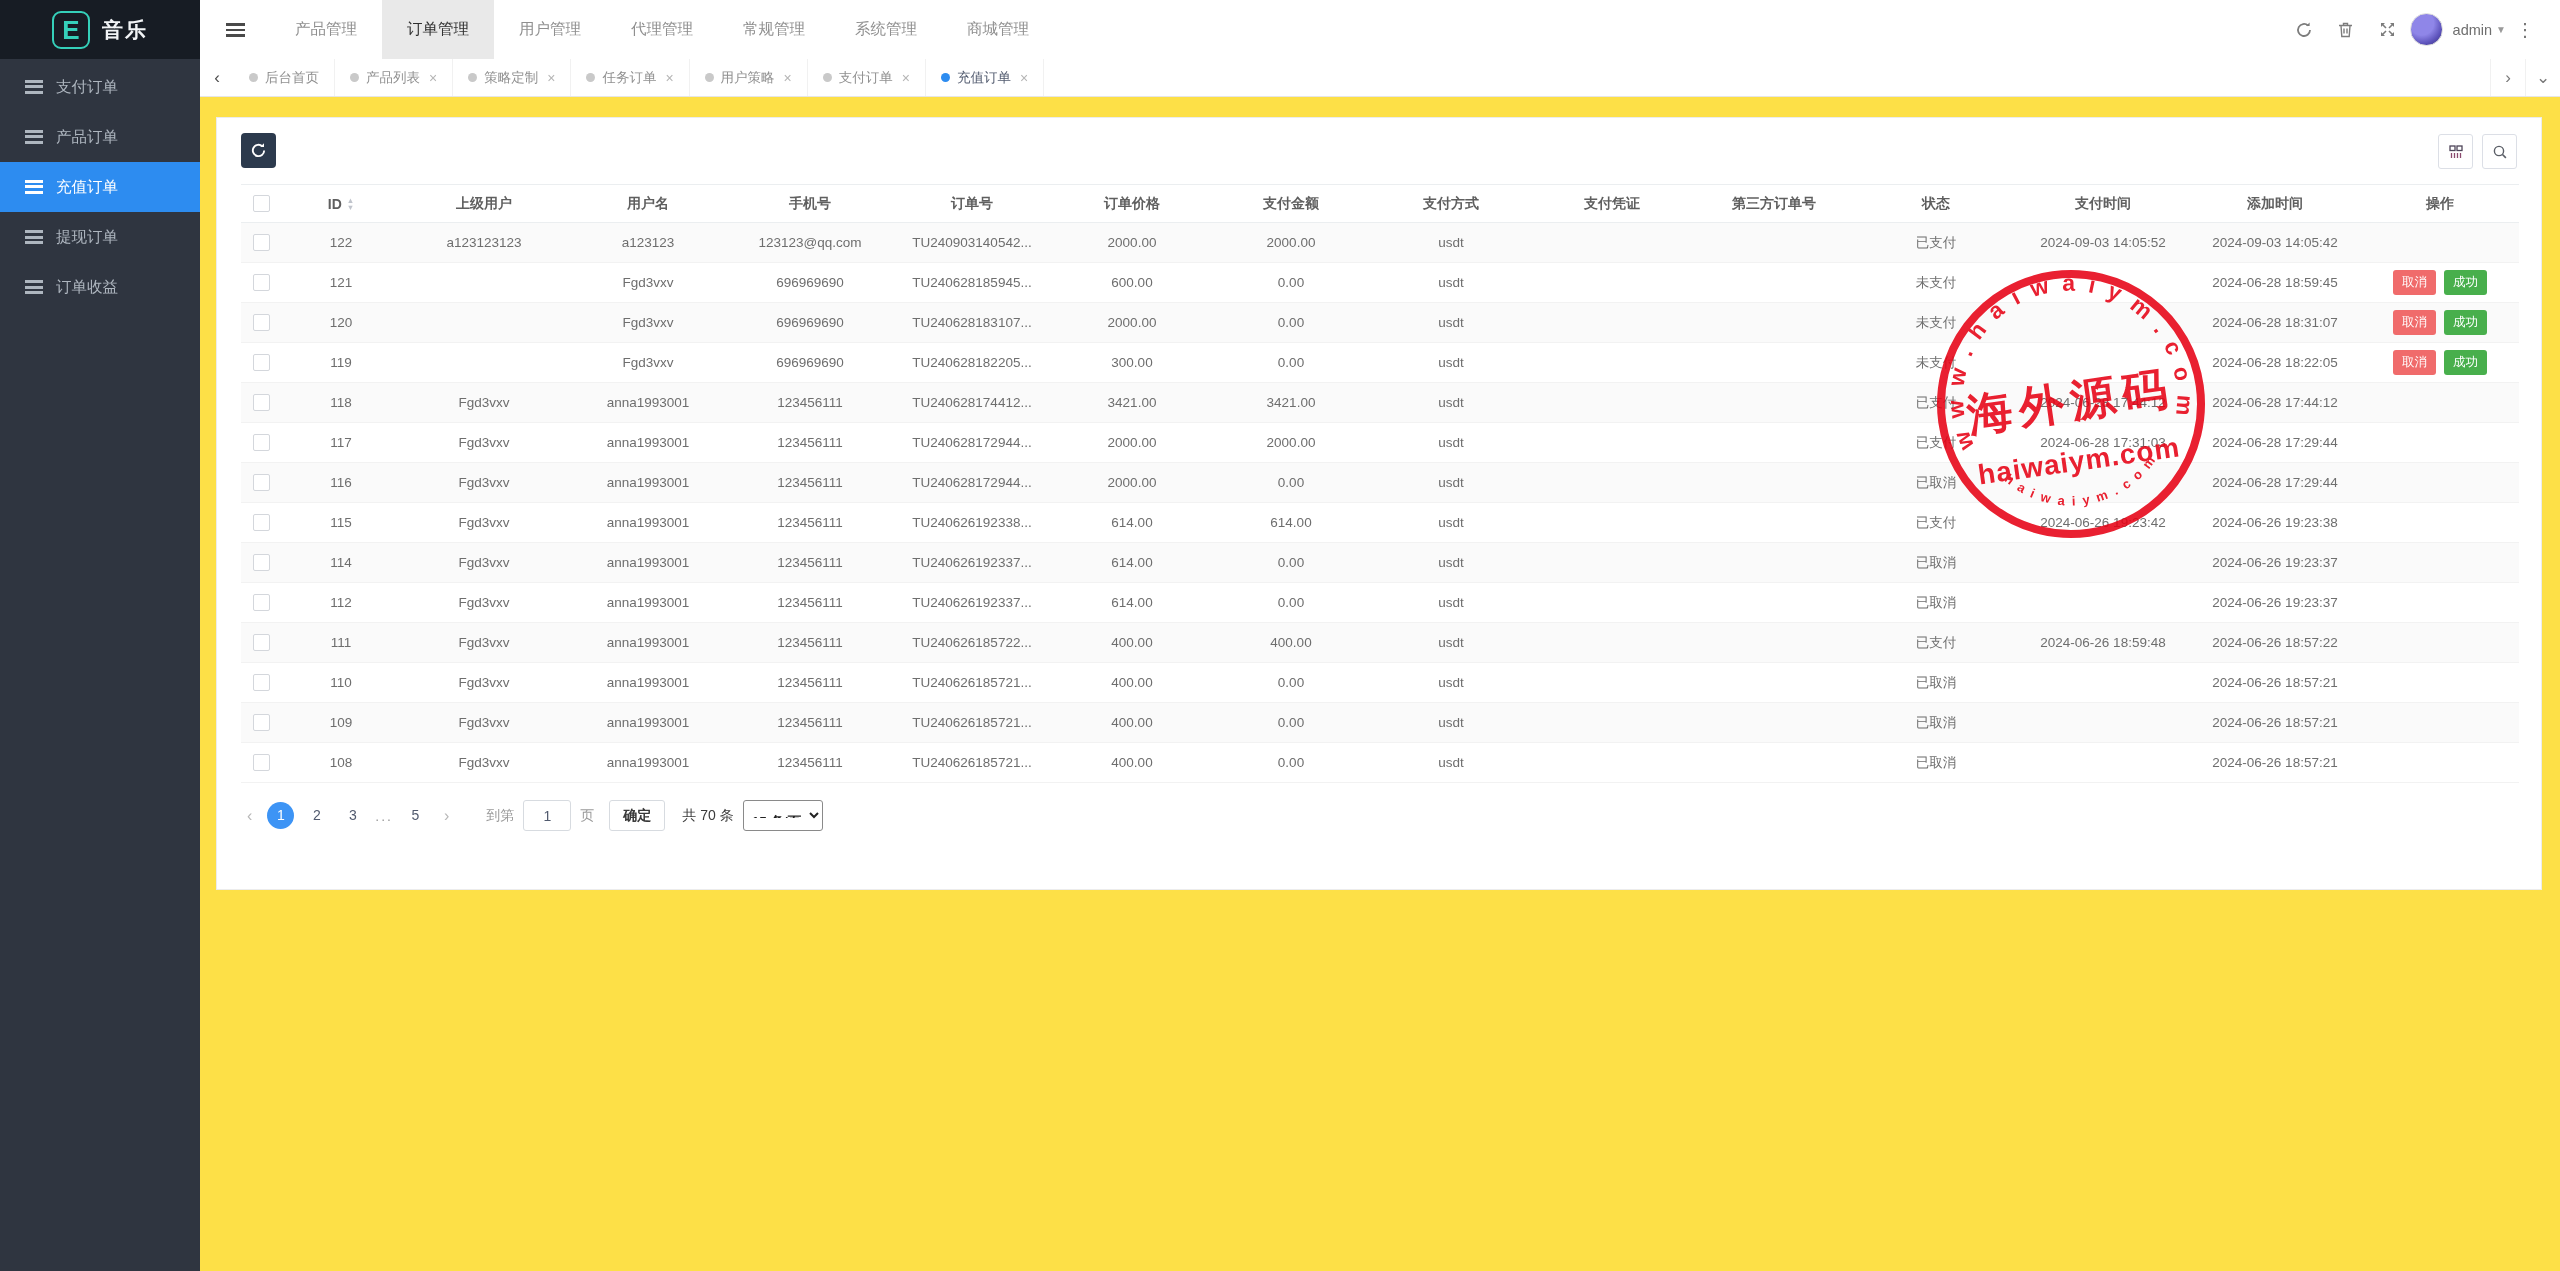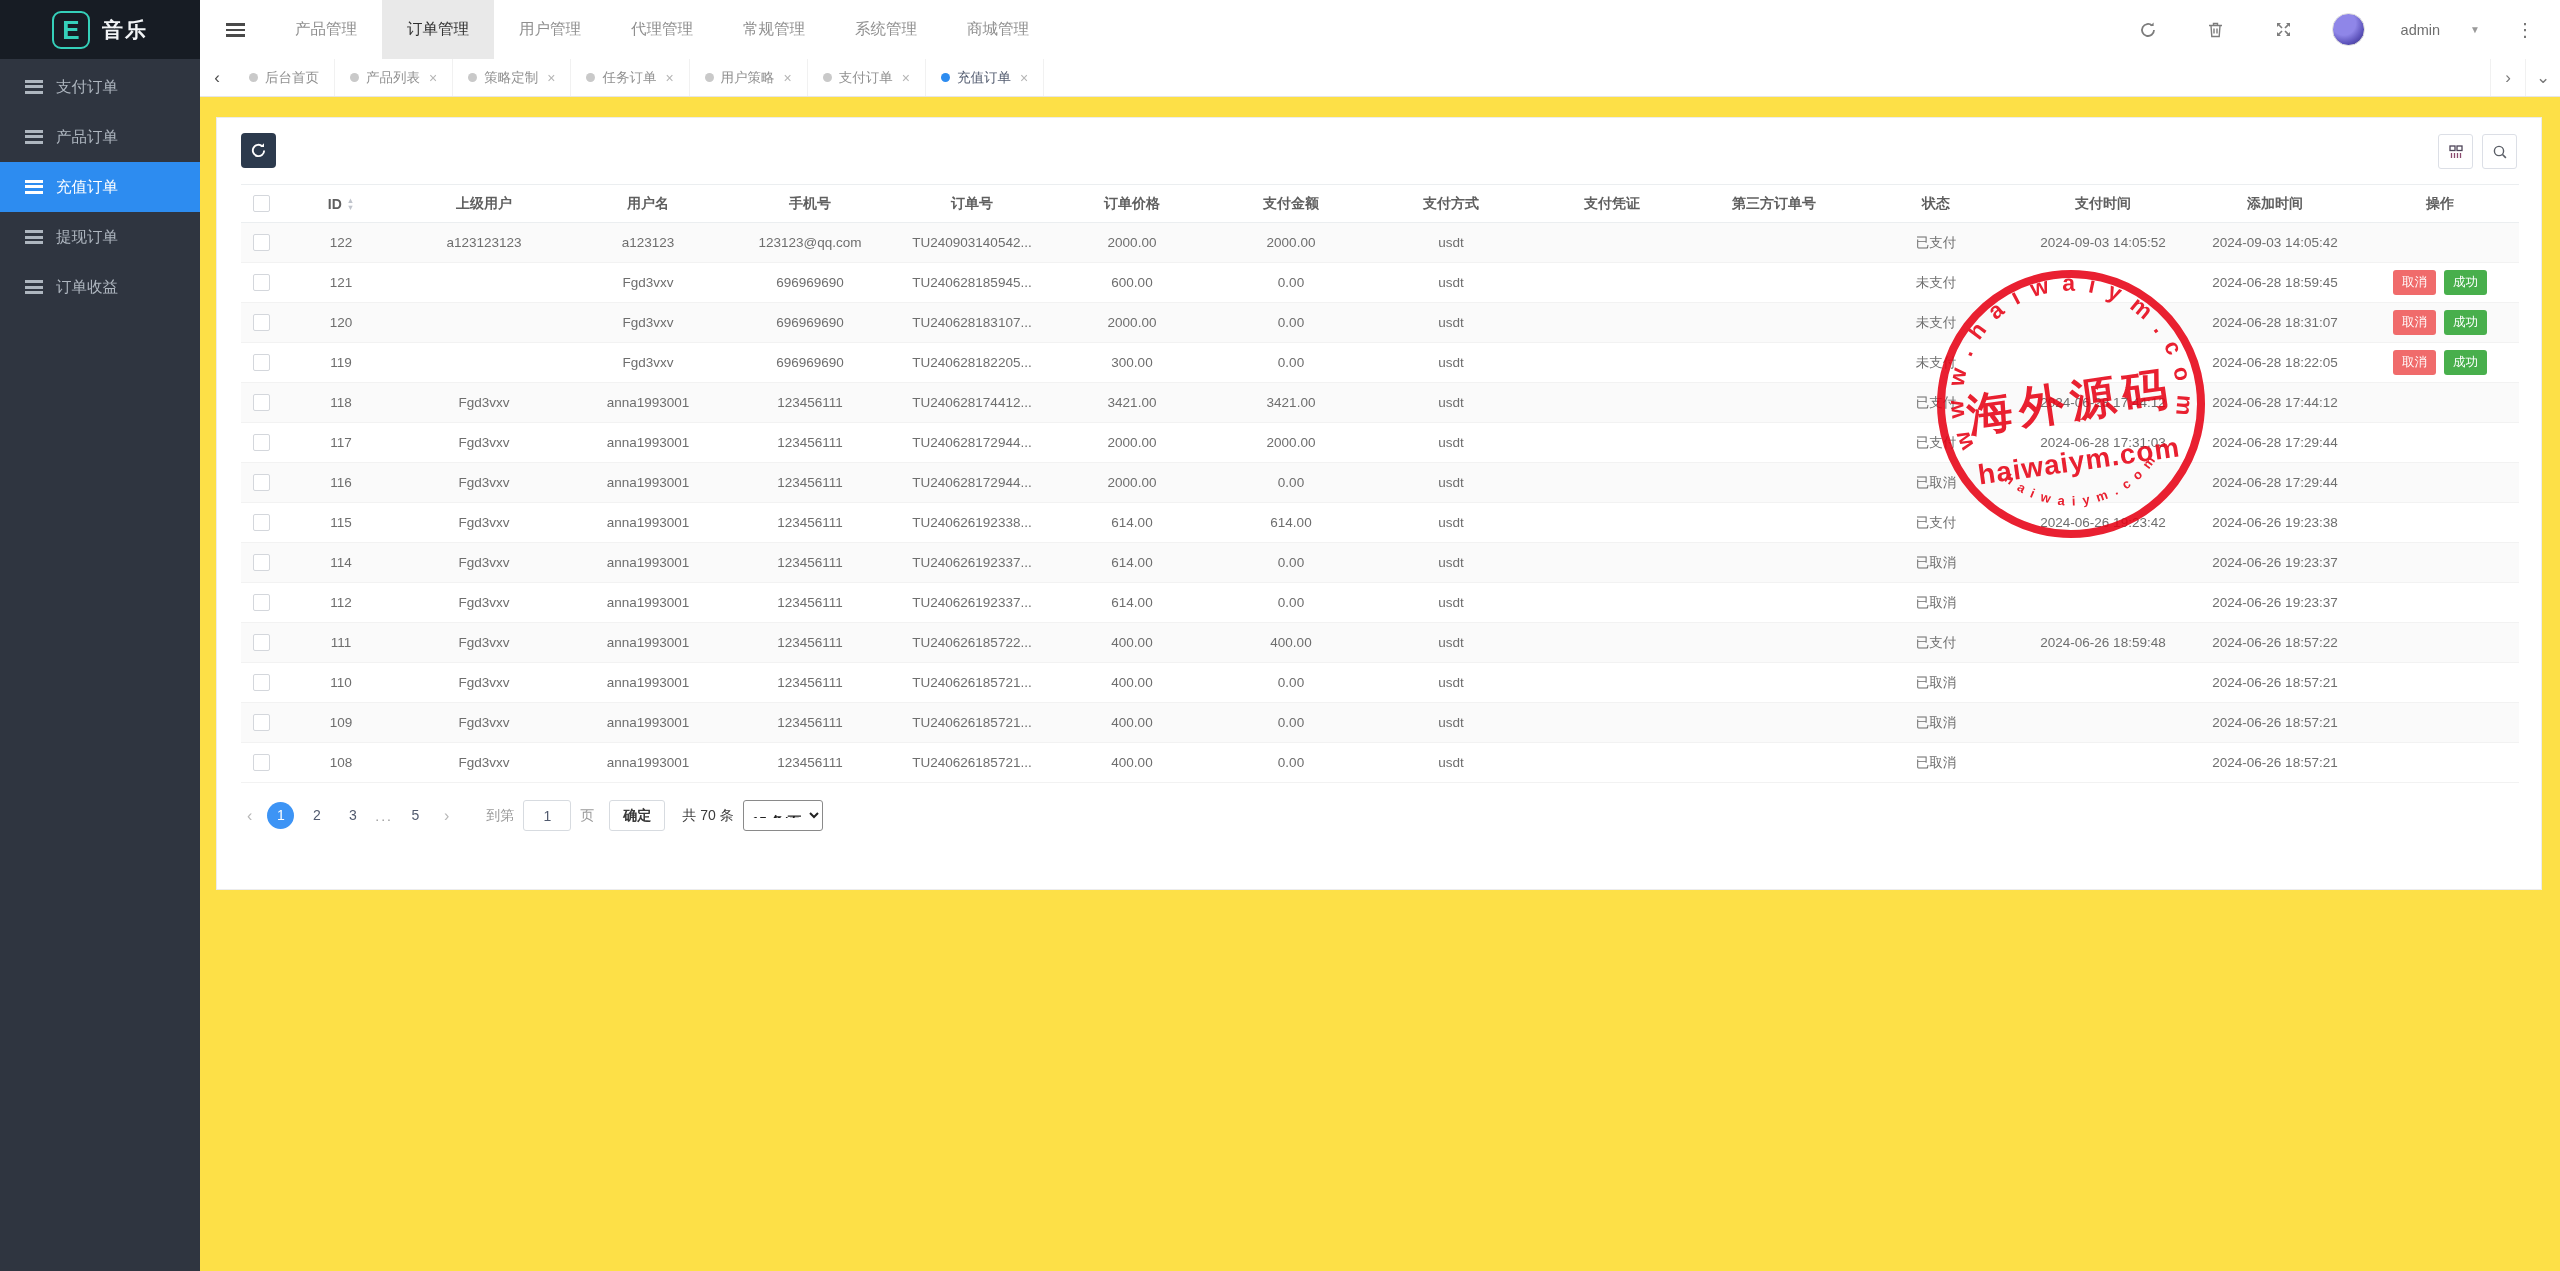--- a/index.html
+++ b/index.html
@@ -11,21 +11,21 @@
   
   .header{position:absolute;top:0;left:0;width:2560px;height:59px;background:#fff;display:flex;align-items:stretch;z-index:30;}
   .logo{width:200px;background:#171c24;display:flex;align-items:center;justify-content:center;gap:12px;}
   .logo-badge{width:34px;height:34px;border:2px solid #35d0ba;border-radius:9px;color:#35d0ba;
     font-weight:bold;font-size:26px;display:flex;align-items:center;justify-content:center;line-height:1;}
   .logo-name{color:#f2f4f6;font-size:21px;font-weight:bold;letter-spacing:2px;}
   .hamburger{width:70px;display:flex;align-items:center;justify-content:center;cursor:pointer;}
   .bars{width:19px;height:14px;background:repeating-linear-gradient(to bottom,#4a4a4a 0 2.6px,transparent 2.6px 5.7px);}
   .nav-item{padding:0 25px;display:flex;align-items:center;font-size:15.5px;color:#8f8f8f;cursor:pointer;}
   .nav-item.active{background:#e9e9e9;color:#2f2f2f;}
-  .header-right{margin-left:auto;display:flex;align-items:center;gap:28px;padding-right:18px;}
+  .header-right{margin-left:auto;display:flex;align-items:center;gap:2px;padding-right:18px;}
   .hicon{width:40px;height:40px;display:flex;align-items:center;justify-content:center;color:#7c7c7c;cursor:pointer;}
   .avatar{width:31px;height:31px;border-radius:50%;background:radial-gradient(circle at 35% 30%,#8f86e8 0 40%,#5a50b8 70%,#3a3470 100%);border:1px solid #ddd;}
   .uname{color:#6f6f6f;font-size:14.5px;margin:0 2px 0 8px;}
   .caret{color:#9a9a9a;font-size:10px;}
   .vdots{color:#6f6f6f;font-size:18px;letter-spacing:0;padding:0 8px;cursor:pointer;}
   
   .tabbar{position:absolute;top:59px;left:200px;width:2360px;height:37px;background:#fff;border-bottom:1px solid #e6e6e6;display:flex;align-items:stretch;z-index:20;}
   .tab-arrow{width:34px;display:flex;align-items:center;justify-content:center;color:#4d4d4d;font-size:17px;cursor:pointer;}
   .tab{display:flex;align-items:center;gap:7px;padding:0 15px;font-size:13.5px;color:#909090;border-right:1px solid #f1f1f1;cursor:pointer;white-space:nowrap;}
   .dot{width:9px;height:9px;border-radius:50%;background:#c9c9c9;}

